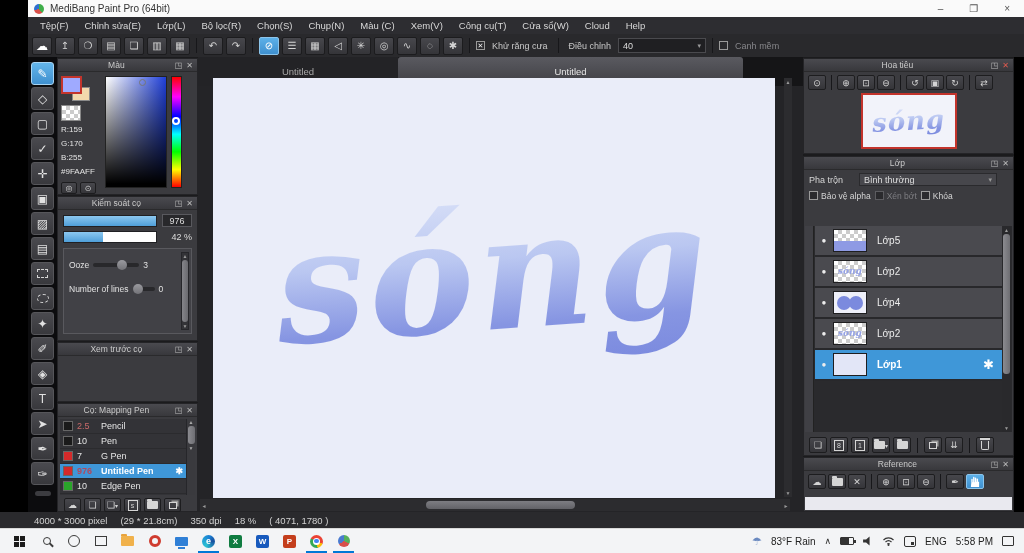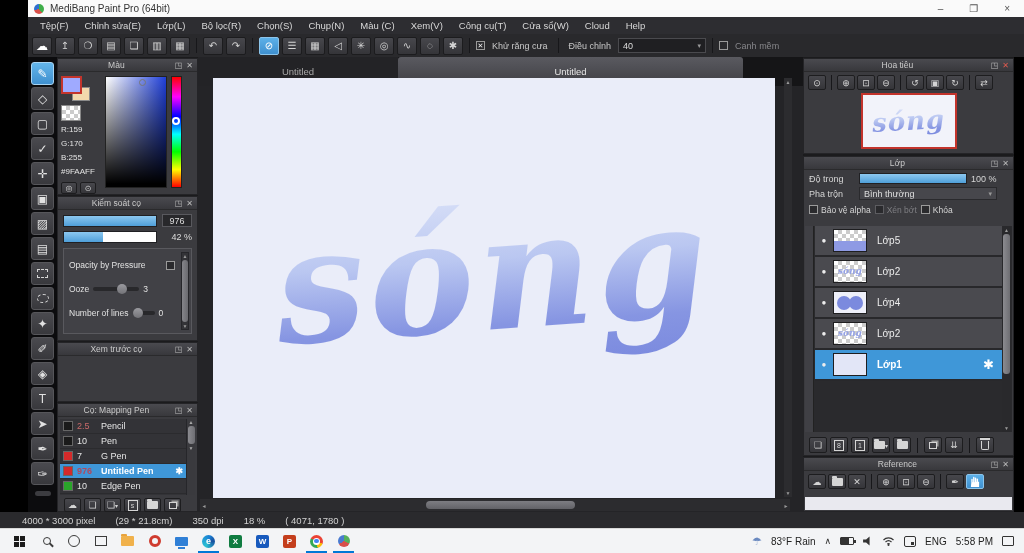--- a/index.html
+++ b/index.html
@@ -139,21 +139,21 @@
   .layerrow.sel .lname{color:#fff;font-weight:bold}
   .layerrow .gear{margin-left:auto;margin-right:8px;color:#fff;font-size:13px}
   #layerscroll{position:absolute;right:2px;top:69px;height:206px;width:9px;background:#29292c;display:flex;flex-direction:column;align-items:center;font-size:5px;color:#9a9a9a;padding:1px 0}
   #layerscroll .sth{width:7px;height:140px;margin:1px 0;background:linear-gradient(90deg,#8b8b90,#6e6e73);border-radius:3px}
   #layerscroll .spacer{flex:1}
   .layerbtns{position:absolute;left:0;right:0;bottom:2px;display:flex;gap:3px;padding-left:5px;align-items:center}
   .layerbtns .pbtn{width:18px;height:16px}
   #refpanel{top:400px;left:0;width:211px;height:55px}
   .refcontent{position:absolute;left:1px;right:1px;bottom:1px;height:13px;background:#e9e9ef}
   
-  #statusbar{left:0;top:512px;width:1024px;height:16px;background:#2a2a2d;display:flex;align-items:center;gap:20px;padding-left:22px;font-size:9.5px;color:#d2d2d2;white-space:nowrap}
+  #statusbar{left:0;top:512px;width:1024px;height:16px;background:#2a2a2d;display:flex;align-items:center;gap:13px;padding-left:34px;font-size:9.5px;color:#d2d2d2;white-space:nowrap}
   
   #taskbar{left:0;top:528px;width:1024px;height:25px;background:#f3f4f6;border-top:1px solid #d8d8d8;display:flex;align-items:center;padding-left:6px}
   .tb-ico{width:27px;height:24px;display:flex;align-items:center;justify-content:center;position:relative;flex:none}
   .tb-ico.active::after{content:'';position:absolute;bottom:0;left:3px;right:3px;height:2px;background:#0078d7}
   .i-win{display:grid;grid-template-columns:5px 5px;grid-gap:1px}
   .i-win span{width:5px;height:5px;background:#1b1b1b}
   .i-magd{width:8px;height:8px;border:1.5px solid #3b3b3b;border-radius:50%;position:relative}
   .i-magd::after{content:'';position:absolute;width:5px;height:1.5px;background:#3b3b3b;right:-4px;bottom:-1px;transform:rotate(45deg)}
   .i-ring{width:12px;height:12px;border:1.5px solid #3b3b3b;border-radius:50%}
   .i-tview{width:12px;height:10px;border:1.5px solid #3b3b3b;position:relative}
@@ -378,24 +378,20 @@
       <span class="valbox">976</span>
     </div>
     <div class="bcrow">
       <span class="track part">
           <span class="fill"></span>
         </span>
       <span class="valtx">42 %</span>
     </div>
     <div class="subbox">
       <div class="sbrow">
-        <span>Opacity by Pressure</span>
-        <span class="cb" style="margin-left:auto;margin-right:12px"></span>
-      </div>
-      <div class="sbrow">
         <span>Ooze</span>
         <span class="slider">
             <span class="th" style="left:52%"></span>
           </span>
         <span style="margin-right:12px">3</span>
       </div>
       <div class="sbrow">
         <span>Number of lines</span>
         <span class="slider" style="max-width:22px">
             <span class="th" style="left:4%"></span>
@@ -550,25 +546,20 @@
     </div>
   </div>
 
   <div class="panel" id="layerspanel">
     <div class="phead">
       <span class="sp">Lớp</span>
       <span class="hic">◳</span>
       <span class="hic">✕</span>
     </div>
     <div class="lrow">
-      <span class="lab">Độ trong</span>
-      <span class="track full"></span>
-      <span>100 %</span>
-    </div>
-    <div class="lrow">
       <span class="lab">Pha trộn</span>
       <span class="lselect">
         <span>Bình thường</span>
         <span class="car">▾</span>
       </span>
     </div>
     <div class="lchecks">
       <span class="grp">
           <span class="cb"></span>
           <span>Bảo vệ alpha</span>

